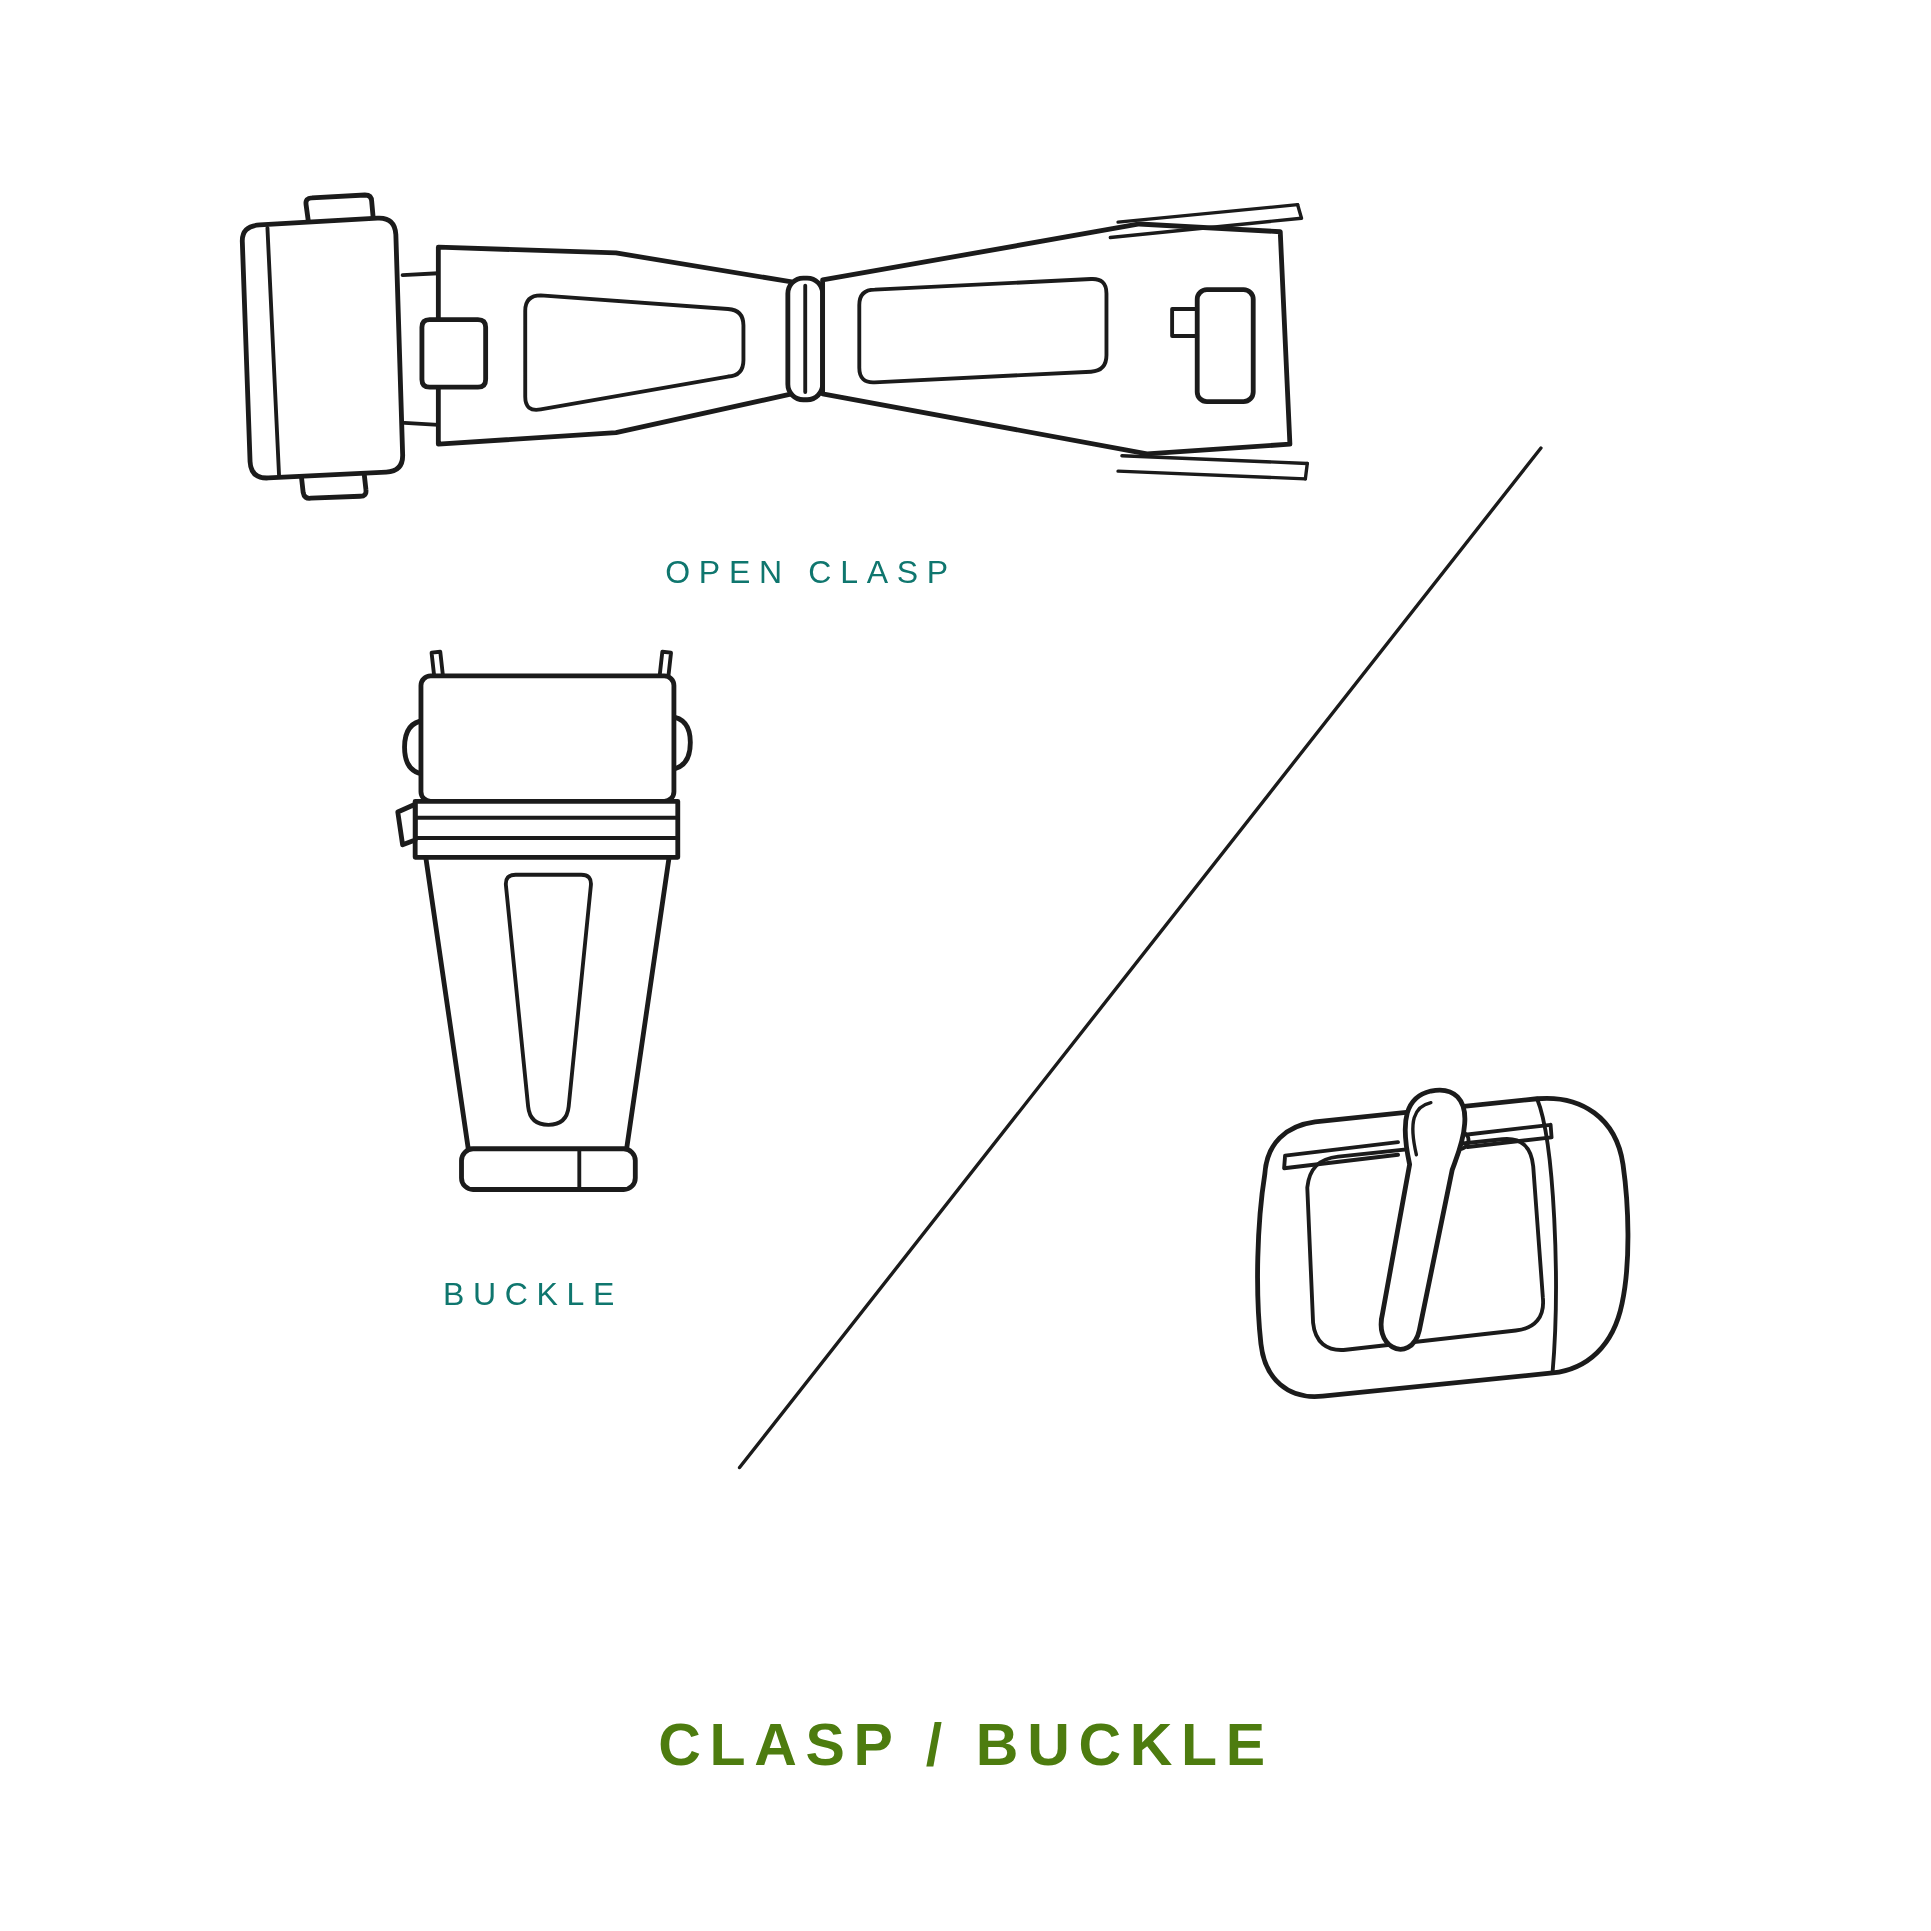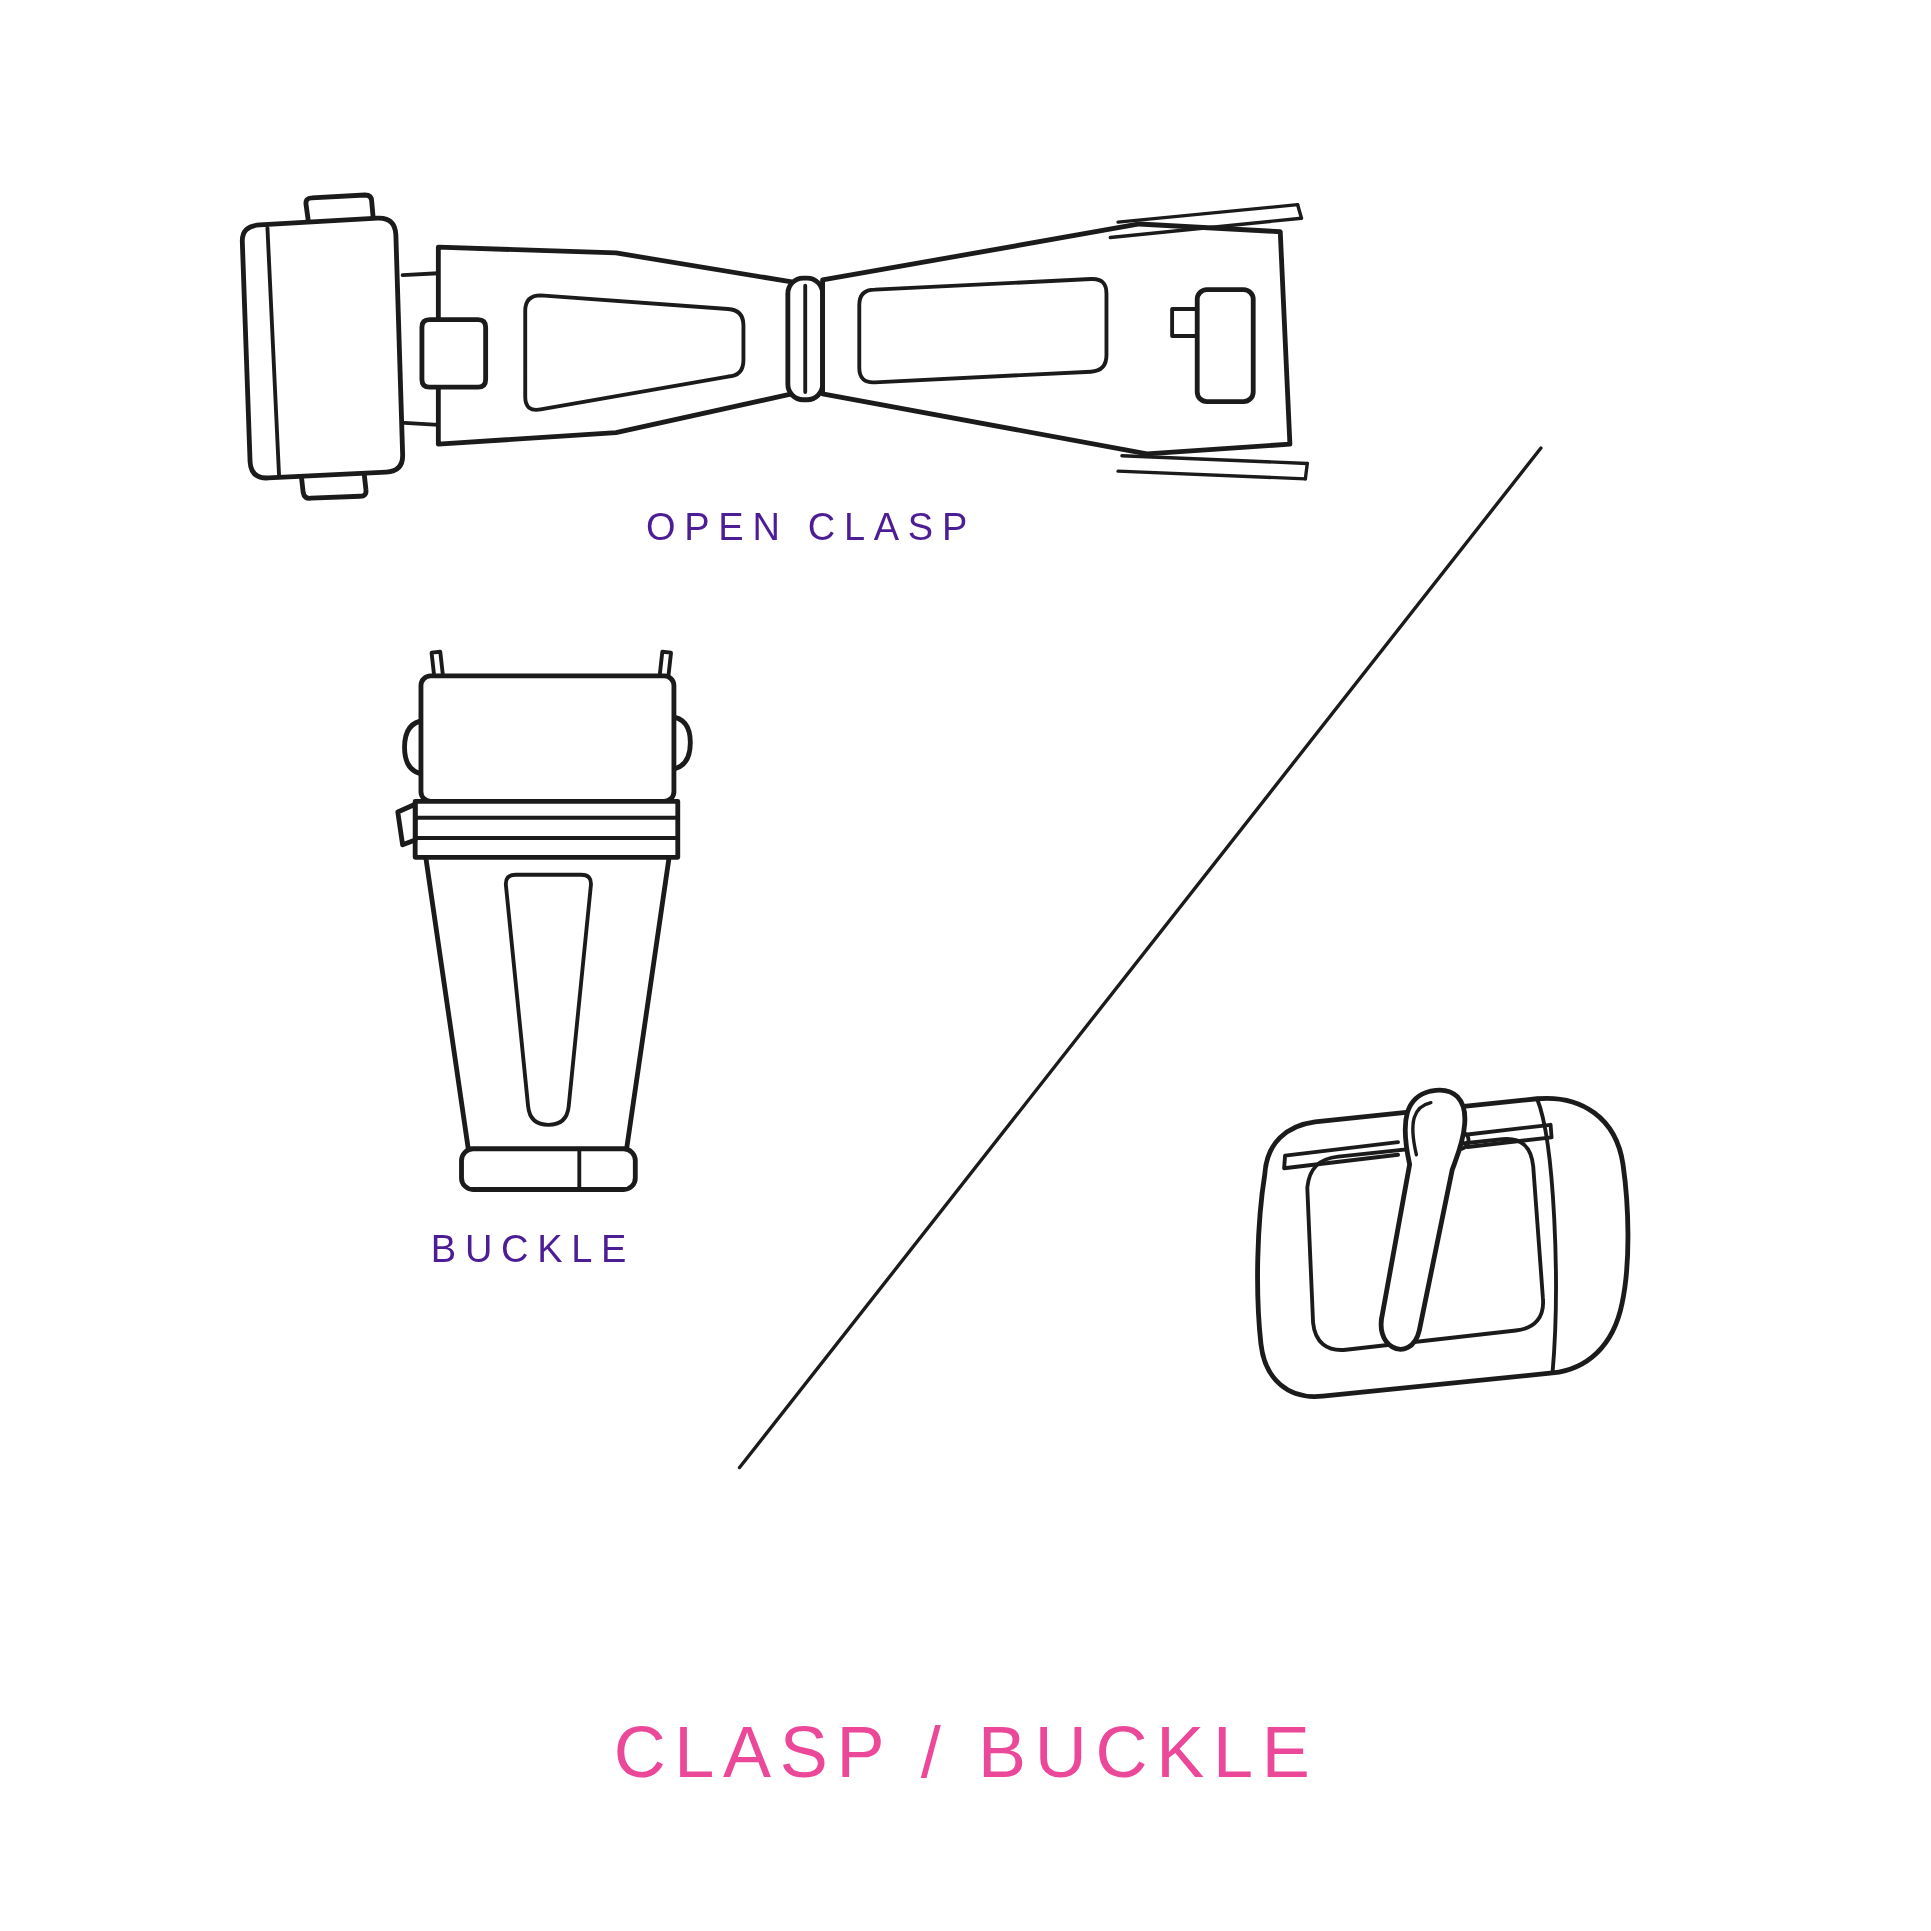--- a/index.html
+++ b/index.html
@@ -13,38 +13,39 @@
   }
   .diagram-svg {
     position: absolute;
     inset: 0;
     width: 1931px;
     height: 1931px;
   }
   .caption {
     position: absolute;
     transform: translateX(-50%);
-    font-size: 38px;
+    font-size: 32px;
     letter-spacing: 8.7px;
-    color: #4c1d95;
+    color: #0f766e;
     white-space: nowrap;
     font-weight: 400;
+    margin-top: 48px;
   }
   .caption.open-caption { left: 811px; top: 506px; }
   .caption.closed-caption { left: 533px; top: 1228px; }
   .title {
     position: absolute;
     left: 966px;
     top: 1711px;
     transform: translateX(-50%);
-    font-size: 72px;
+    font-size: 59px;
     letter-spacing: 8.7px;
-    color: #ec4899;
+    color: #4d7c0f;
     white-space: nowrap;
-    font-weight: 400;
+    font-weight: 700;
   }
   .outline { stroke: #1b1b1b; stroke-width: 5; fill: #ffffff; stroke-linejoin: round; stroke-linecap: round; }
   .detail  { stroke: #1b1b1b; stroke-width: 4; fill: none;    stroke-linejoin: round; stroke-linecap: round; }
   .thin    { stroke: #1b1b1b; stroke-width: 3.5; fill: none;  stroke-linejoin: round; stroke-linecap: round; }
 </style>
 </head>
 <body>
 
 <div class="canvas">
 

